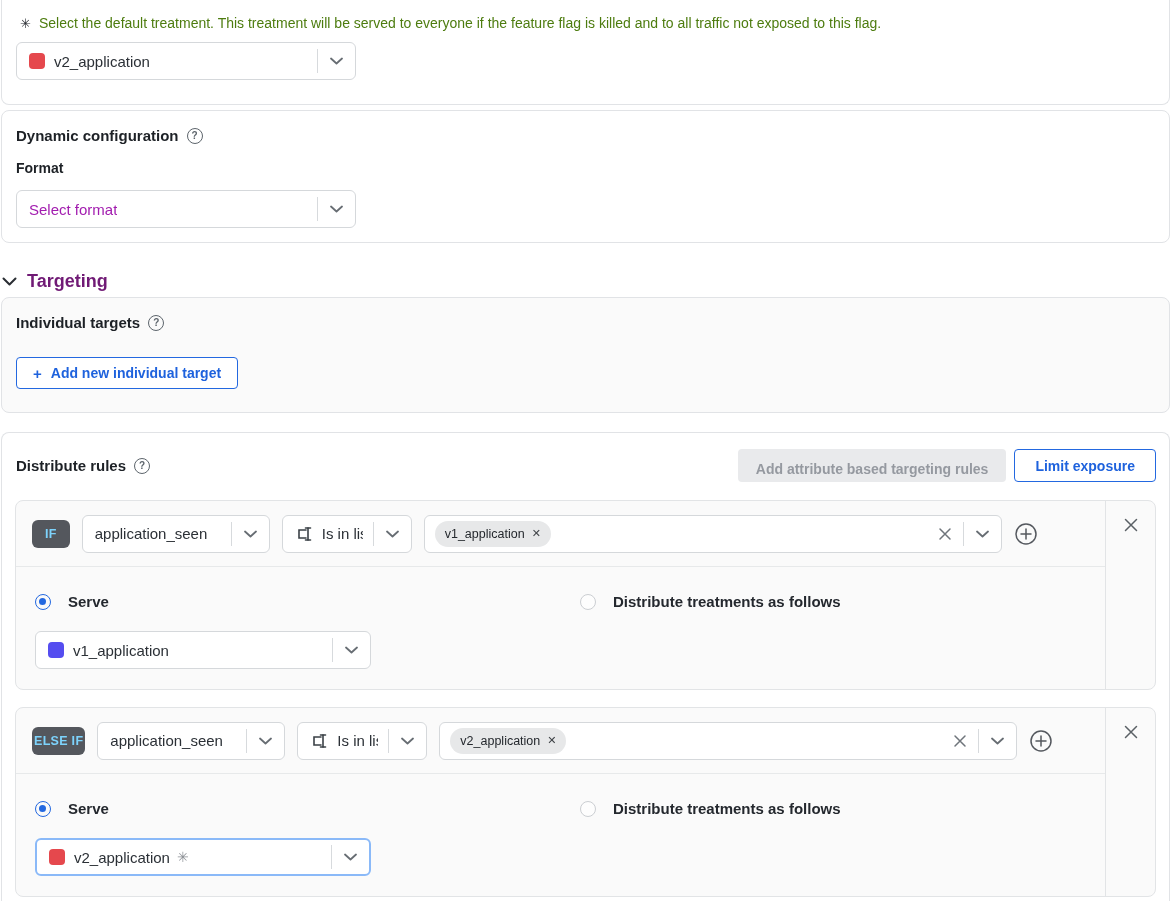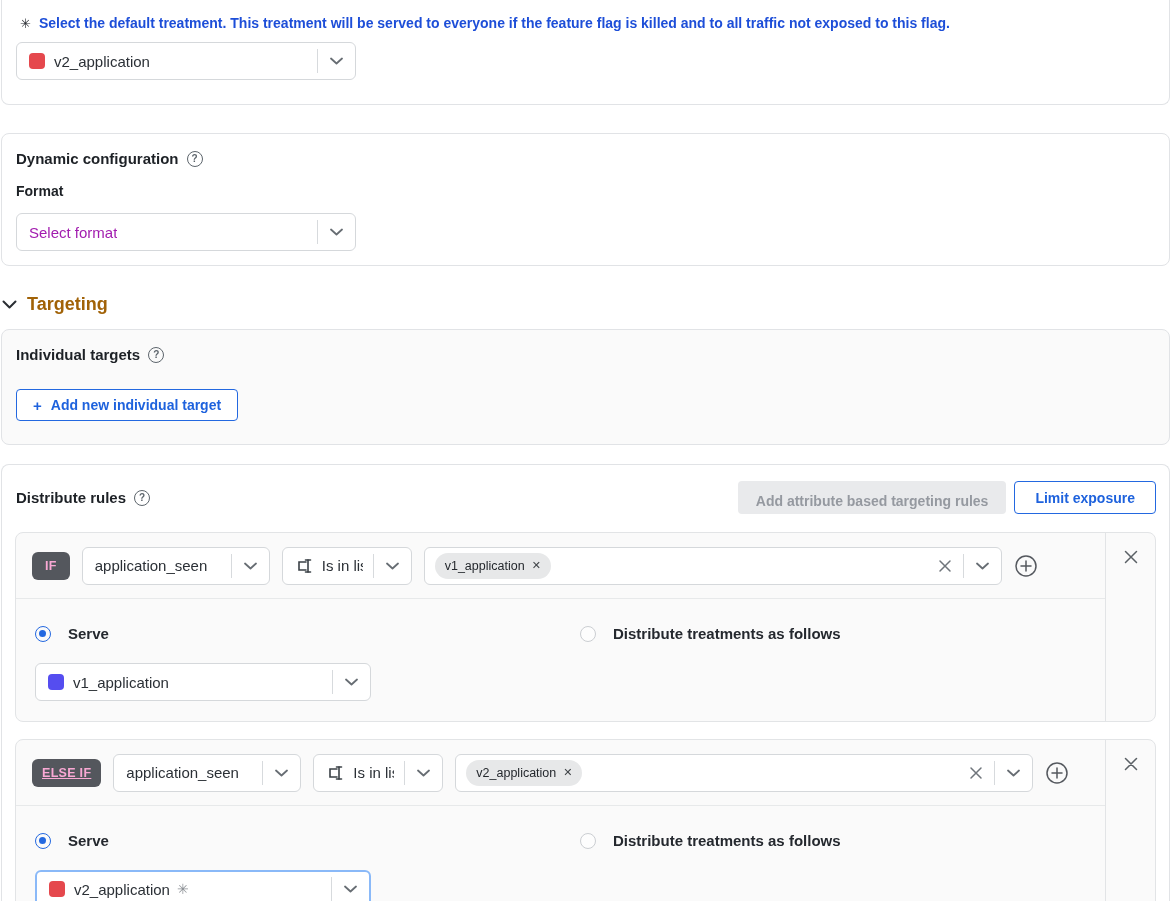--- a/index.html
+++ b/index.html
@@ -33,32 +33,32 @@
 
   .help-icon {
     display:inline-flex; align-items:center; justify-content:center;
     width:16px; height:16px; border:1.2px solid #5d656c; border-radius:50%;
     font-size:10px; font-weight:700; color:#5d656c; margin-left:8px; flex:none;
   }
 
   
   .sec-default { padding:8px 0 24px 0; }
   .instruction-row { display:flex; align-items:center; padding-left:18px; height:30px; }
-  .instruction-row .txt { font-size:14px; font-weight:700; color:#1d4ed8; margin-left:8px; }
+  .instruction-row .txt { font-size:14px; font-weight:400; color:#4d7c0f; margin-left:8px; }
   .sec-default .select { width:340px; margin:4px 0 0 14px; }
 
-  .sec-dyncfg { margin-top:28px; padding:16px 14px 18px 14px; height:133px; }
+  .sec-dyncfg { margin-top:5px; padding:16px 14px 18px 14px; height:133px; }
   .sec-title { font-size:15px; font-weight:700; color:#1d2126; display:flex; align-items:center; }
   .fmt-label { font-size:14px; font-weight:700; color:#1d2126; margin-top:16px; }
   .sec-dyncfg .select { width:340px; margin-top:14px; }
 
   .targeting-head { display:flex; align-items:center; margin:27px 0 0 2px; height:22px; }
-  .targeting-head .title { font-size:18px; font-weight:700; color:#a16207; margin-left:10px; }
-
-  .sec-individual { margin-top:14px; padding:16px 14px 20px 14px; height:116px; }
+  .targeting-head .title { font-size:18px; font-weight:700; color:#701a75; margin-left:10px; }
+
+  .sec-individual { margin-top:5px; padding:16px 14px 20px 14px; height:116px; }
   .btn-outline-blue {
     display:inline-flex; align-items:center; justify-content:center;
     height:32px; padding:0 16px; background:#fff;
     border:1px solid #2368e0; border-radius:4px;
     color:#1e62dd; font-size:14px; font-weight:600; cursor:pointer;
     font-family:"Liberation Sans", sans-serif;
   }
   .btn-outline-blue .plus { margin-right:9px; font-size:15px; font-weight:600; }
   .sec-individual .btn-outline-blue { margin-top:26px; }
 
@@ -77,21 +77,21 @@
   }
 
   
   .rule { display:flex; border:1px solid #e2e4e6; border-radius:8px; background:#fafafa; margin-top:18px; }
   .rule-main { flex:1; min-width:0; }
   .cond-row {
     display:flex; align-items:center; gap:12px; height:66px;
     padding:0 0 0 16px; border-bottom:1px solid #e7e9ea;
   }
   .badge {
-    background:#54575d; color:#f9a8d4; font-size:12.5px; font-weight:700;
+    background:#54575d; color:#7dd3fc; font-size:12.5px; font-weight:700;
     letter-spacing:.3px; border-radius:6px; padding:7px 13px; flex:none; white-space:nowrap;
   }
   .sel-attr { width:188px; background:#fff; }
   .sel-matcher { width:130px; background:#fff; }
   .matcher-icon { margin-right:7px; display:flex; flex:none; }
   .list-input {
     width:578px; height:38px; background:#fff; border:1px solid #d5d8db; border-radius:6px;
     display:flex; align-items:center; padding:0 0 0 10px;
   }
   .chip {
@@ -281,21 +281,21 @@
         <svg width="16" height="16" viewBox="0 0 16 16">
             <path d="M2.5 2.5 L13.5 13.5 M13.5 2.5 L2.5 13.5" stroke="#5a6065" stroke-width="1.5" stroke-linecap="round"></path>
           </svg>
       </span>
     </div>
   </div>
 
   <div class="rule" style="margin-top:17px;">
     <div class="rule-main">
       <div class="cond-row">
-        <span class="badge" style="padding:7px 10px;text-decoration:underline;">ELSE IF</span>
+        <span class="badge" style="padding:7px 2px;">ELSE IF</span>
         <div class="select sel-attr">
           <span class="sel-body">
               <span class="sel-text">application_seen</span>
             </span>
           <span class="sel-div"></span>
           <span class="sel-chev">
             <svg width="13" height="8" viewBox="0 0 13 8">
                 <path d="M1 1.5 L6.5 6.5 L12 1.5" fill="none" stroke="#676d73" stroke-width="1.8" stroke-linecap="round" stroke-linejoin="round"></path>
               </svg>
           </span>

